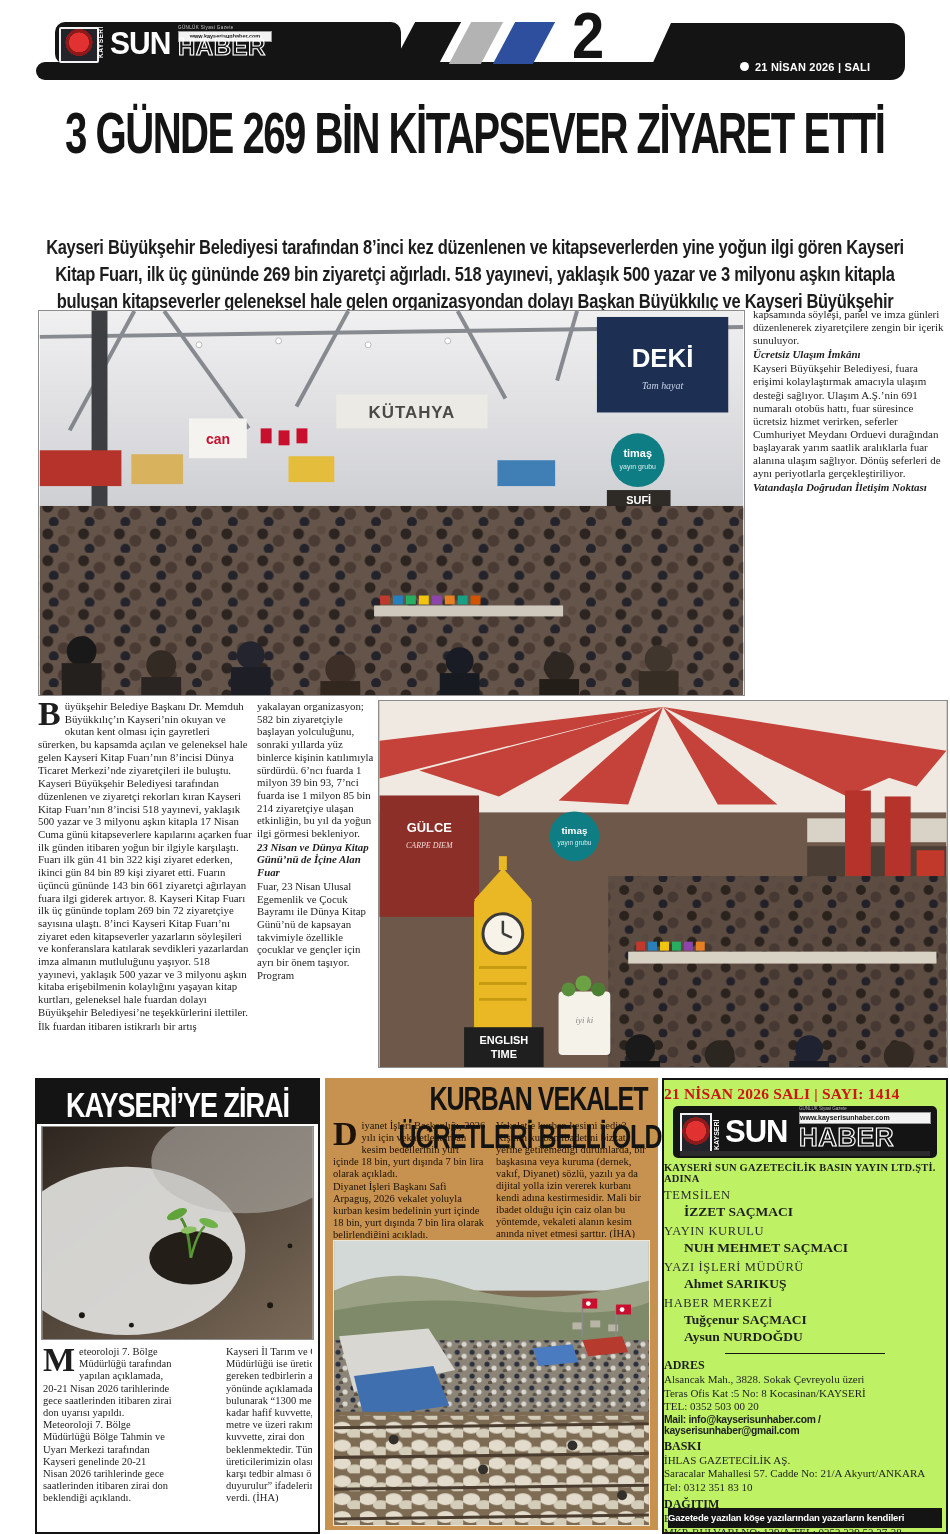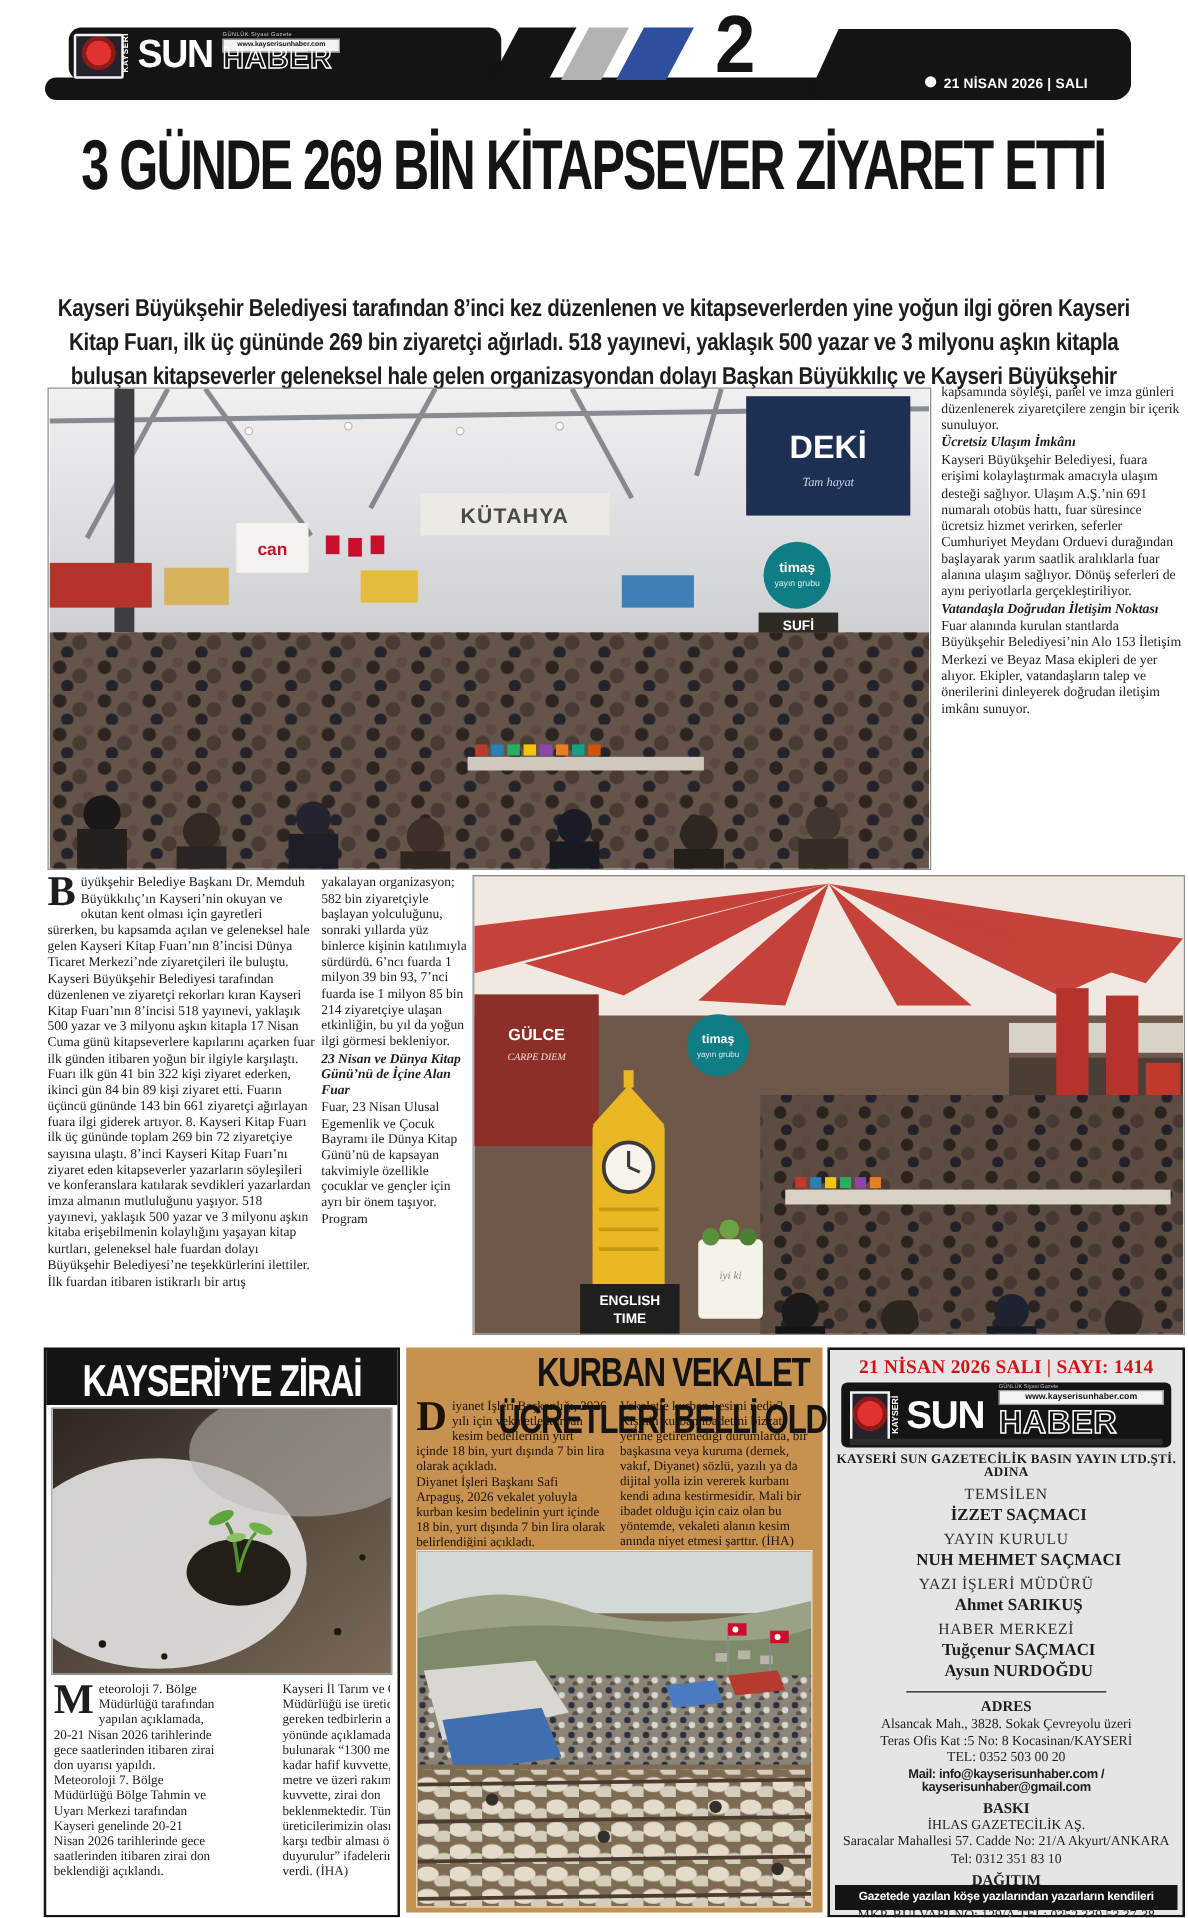--- a/index.html
+++ b/index.html
@@ -70,21 +70,21 @@
   .kurban-title{position:absolute;left:0;top:2px;width:100%;text-align:center;color:#141414;padding-left:47px;}
   .kurban-title .cond{font-family:"Liberation Sans",sans-serif;font-weight:900;font-size:25px;
                       letter-spacing:-1px;transform:scale(1.0,1.3);}
   .kurban-cols{position:absolute;left:8px;top:42px;width:317px;height:118px;overflow:hidden;
                font-size:10.5px;line-height:12px;color:#1c1208;}
   .kcol{position:absolute;top:0;width:153px;height:118px;overflow:hidden;}
   .kcol.c1{left:0;} .kcol.c2{left:163px;}
   .kurban-photo{position:absolute;left:8px;top:162px;width:317px;height:286px;border:1px solid #f0e6d6;box-sizing:border-box;}
 
   .imprint{left:662px;top:1078px;width:286px;height:456px;border:2px solid #141414;box-sizing:border-box;
-           text-align:center;background:#e5e5e5;}
+           background:#bef264;}
   .issue{color:#cf1418;font-weight:700;font-size:15.5px;margin:5px 0 3px 0;letter-spacing:.2px;}
   .mini-logo{position:relative;margin:0 auto;width:264px;height:52px;background:#141414;border-radius:5px;}
   .ml-box{position:absolute;left:7px;top:7px;width:28px;height:38px;background:#23232c;border:2px solid #f2f2f2;
           background-image:radial-gradient(circle at 50% 42%,#e23131 0 38%,#8c1a1a 39% 52%,#23232c 53%);}
   .ml-vert{position:absolute;left:40px;top:8px;height:36px;color:#fff;font-family:"Liberation Sans",sans-serif;
            font-size:7px;font-weight:700;writing-mode:vertical-rl;transform:rotate(180deg);}
   .ml-sun{position:absolute;left:52px;top:8px;font-family:"Liberation Sans",sans-serif;font-weight:900;
           font-size:31px;color:#fff;letter-spacing:-1px;}
   .ml-haber{position:absolute;left:126px;top:16px;font-family:"Liberation Sans",sans-serif;font-weight:900;
             font-size:26px;color:transparent;-webkit-text-stroke:1.2px #fff;letter-spacing:.5px;}
@@ -212,21 +212,20 @@
       <circle cx="622" cy="350" r="14" fill="#40362e"></circle>
         <rect x="602" y="362" width="40" height="24" fill="#362d25"></rect>
     </g>
   </svg>
 
   <div class="abs colR body">
     <p>kapsamında söyleşi, panel ve imza günleri düzenlenerek ziyaretçilere zengin bir içerik sunuluyor.</p>
     <p class="subhead">Ücretsiz Ulaşım İmkânı</p>
     <p>Kayseri Büyükşehir Belediyesi, fuara erişimi kolaylaştırmak amacıyla ulaşım desteği sağlıyor. Ulaşım A.Ş.’nin 691 numaralı otobüs hattı, fuar süresince ücretsiz hizmet verirken, seferler Cumhuriyet Meydanı Orduevi durağından başlayarak yarım saatlik aralıklarla fuar alanına ulaşım sağlıyor. Dönüş seferleri de aynı periyotlarla gerçekleştiriliyor.</p>
     <p class="subhead">Vatandaşla Doğrudan İletişim Noktası</p>
-    <p>Fuar alanında kurulan stantlarda Büyükşehir Belediyesi’nin Alo 153 İletişim Merkezi ve Beyaz Masa ekipleri de yer alıyor. Ekipler, vatandaşların talep ve önerilerini dinleyerek doğrudan iletişim imkânı sunuyor.</p>
   </div>
 
   <div class="abs colA body">
     <p><span class="dropcap">B</span><span>üyükşehir Belediye Başkanı Dr. Memduh Büyükkılıç’ın Kayseri’nin okuyan ve okutan kent olması için gayretleri sürerken, bu kapsamda açılan ve geleneksel hale gelen Kayseri Kitap Fuarı’nın 8’incisi Dünya Ticaret Merkezi’nde ziyaretçileri ile buluştu.</span></p>
     <p>Kayseri Büyükşehir Belediyesi tarafından düzenlenen ve ziyaretçi rekorları kıran Kayseri Kitap Fuarı’nın 8’incisi 518 yayınevi, yaklaşık 500 yazar ve 3 milyonu aşkın kitapla 17 Nisan Cuma günü kitapseverlere kapılarını açarken fuar ilk günden itibaren yoğun bir ilgiyle karşılaştı. Fuarı ilk gün 41 bin 322 kişi ziyaret ederken, ikinci gün 84 bin 89 kişi ziyaret etti. Fuarın üçüncü gününde 143 bin 661 ziyaretçi ağırlayan fuara ilgi giderek artıyor. 8. Kayseri Kitap Fuarı ilk üç gününde toplam 269 bin 72 ziyaretçiye sayısına ulaştı. 8’inci Kayseri Kitap Fuarı’nı ziyaret eden kitapseverler yazarların söyleşileri ve konferanslara katılarak sevdikleri yazarlardan imza almanın mutluluğunu yaşıyor. 518 yayınevi, yaklaşık 500 yazar ve 3 milyonu aşkın kitaba erişebilmenin kolaylığını yaşayan kitap kurtları, geleneksel hale fuardan dolayı Büyükşehir Belediyesi’ne teşekkürlerini ilettiler.</p>
     <p>İlk fuardan itibaren istikrarlı bir artış</p>
   </div>
 
   <div class="abs colB body">
     <p>yakalayan organizasyon; 582 bin ziyaretçiyle başlayan yolculuğunu, sonraki yıllarda yüz binlerce kişinin katılımıyla sürdürdü. 6’ncı fuarda 1 milyon 39 bin 93, 7’nci fuarda ise 1 milyon 85 bin 214 ziyaretçiye ulaşan etkinliğin, bu yıl da yoğun ilgi görmesi bekleniyor.</p>

